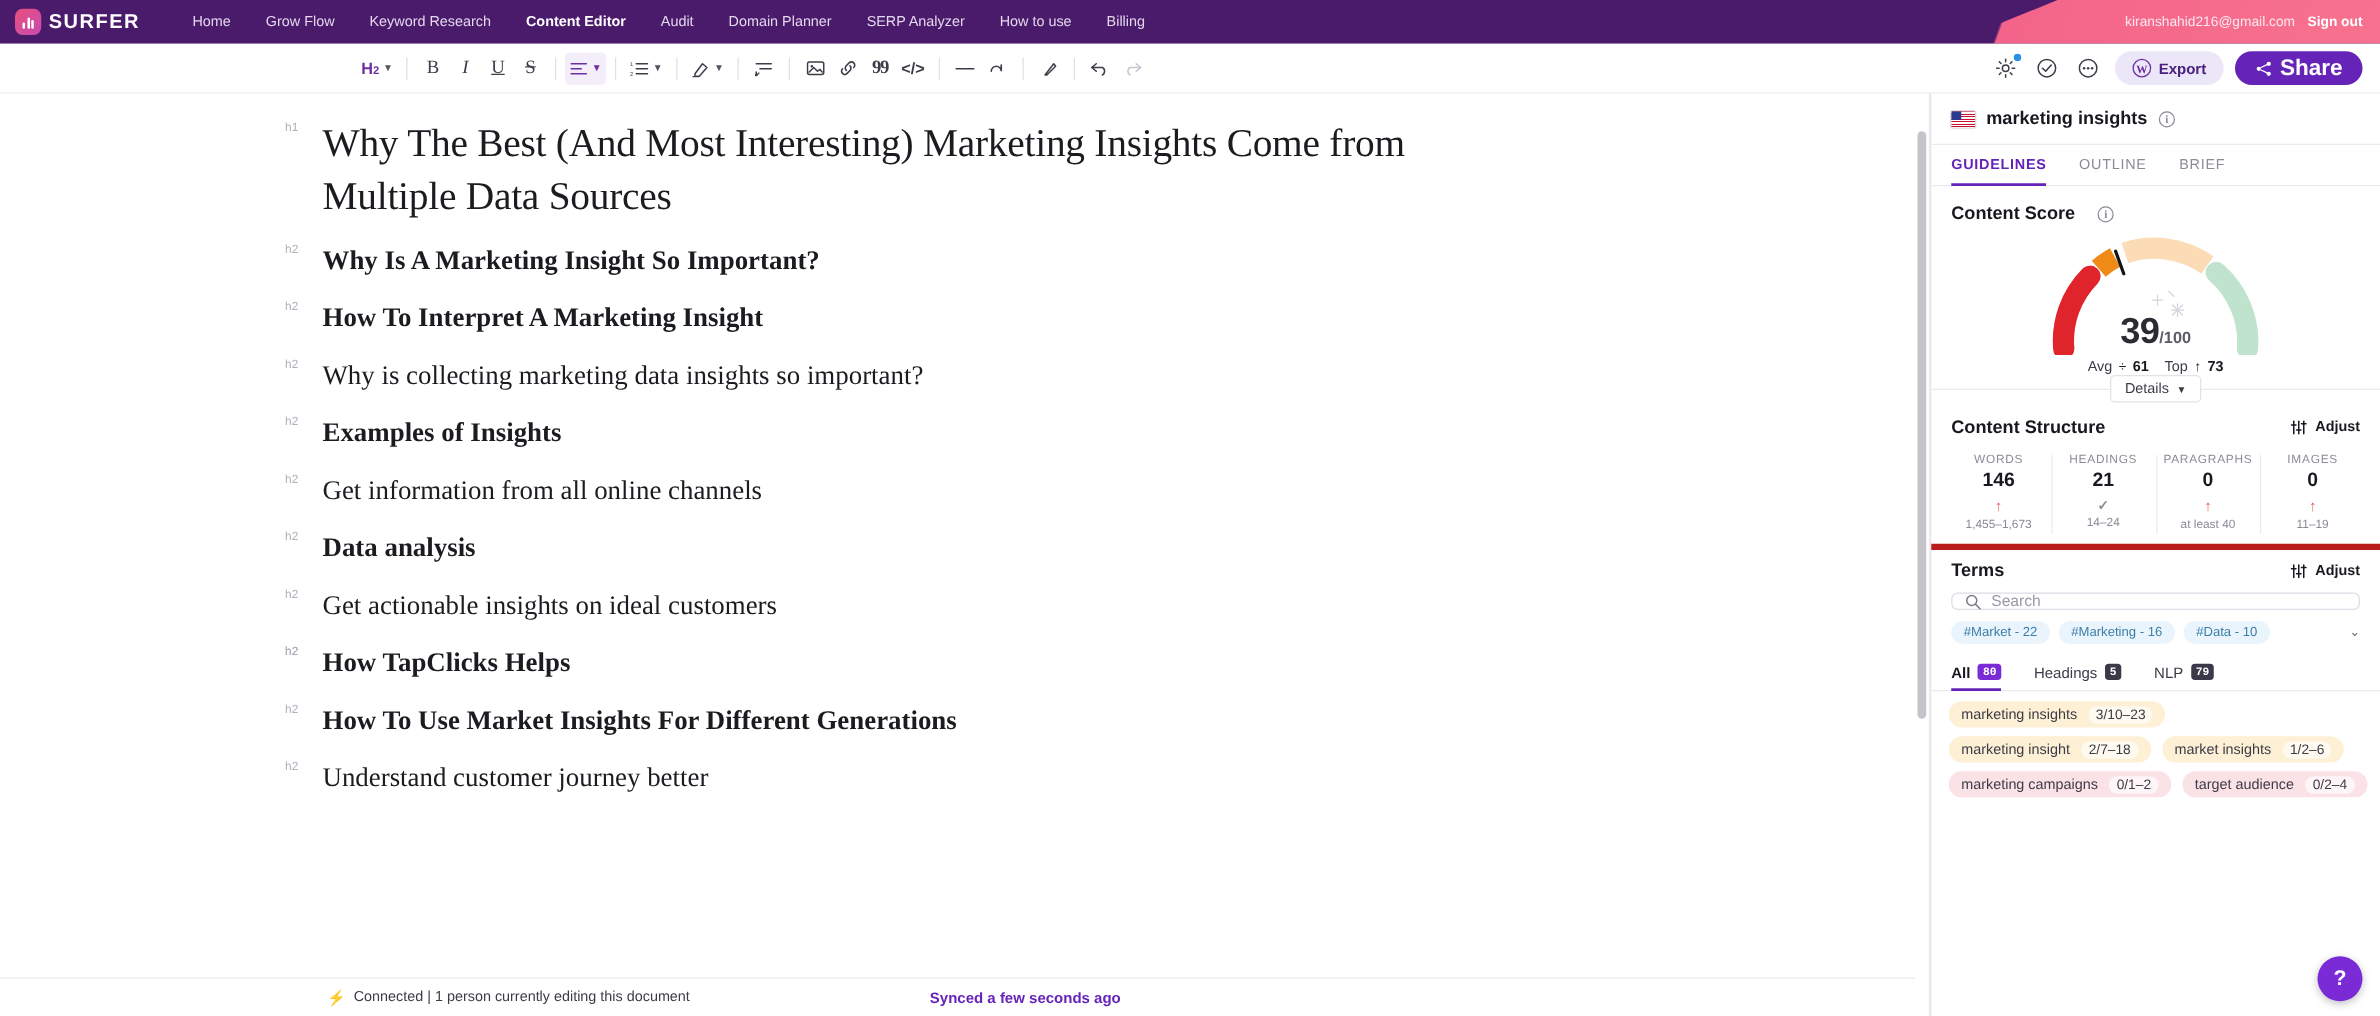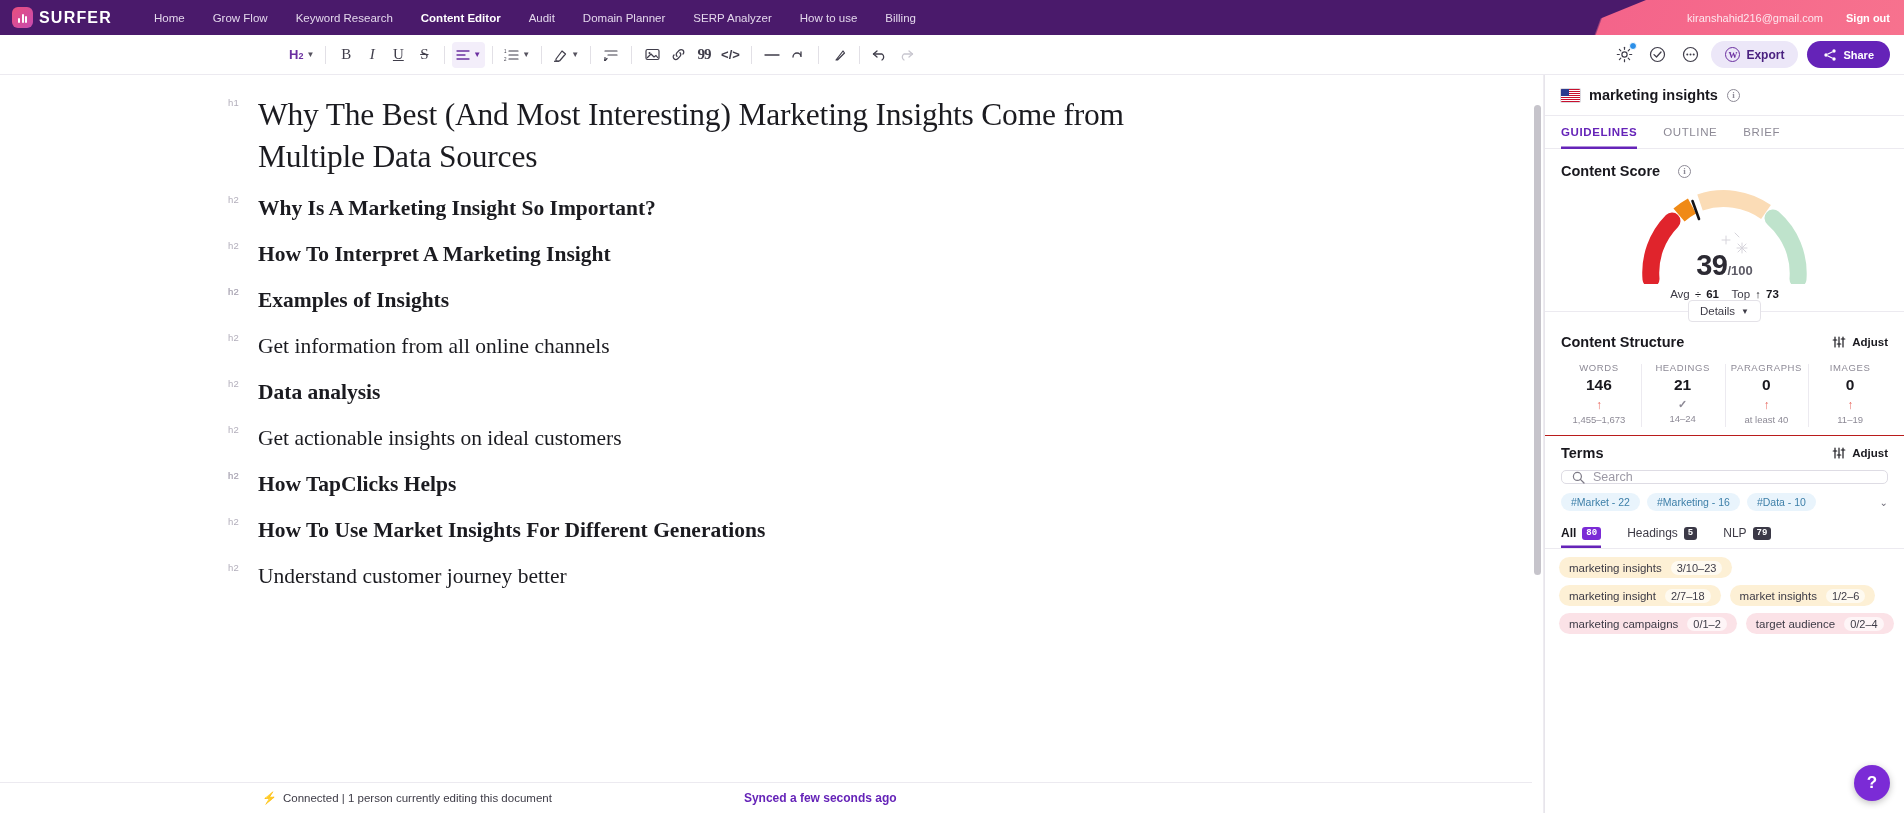--- a/index.html
+++ b/index.html
@@ -29,21 +29,21 @@
   }
   .logo-bars { display: flex; align-items: flex-end; gap: 1.5px; height: 10px; }
   .logo-bars i { display: block; width: 2px; background: #fff; border-radius: 1px; }
   .logo-text { color: #fff; font-size: 16px; font-weight: 700; letter-spacing: 1.2px; }
   .nav-links { display: flex; align-items: center; gap: 0px; margin-left: 28px; position: relative; z-index: 3; }
   .nav-links a {
     color: #e3d7ec; font-size: 11.5px; text-decoration: none; padding: 0 14px;
     white-space: nowrap;
   }
   .nav-links a.active { color: #ffffff; font-weight: 700; }
-  .nav-right { margin-left: auto; margin-right: 14px; display: flex; align-items: center; gap: 23px; position: relative; z-index: 3; text-align: center; }
+  .nav-right { margin-left: auto; margin-right: 14px; display: flex; align-items: center; gap: 10px; position: relative; z-index: 3; text-align: center; }
   .nav-email { color: #fde7ee; font-size: 11px; }
   .nav-signout { color: #ffffff; font-size: 11px; font-weight: 700; }
 
   
   .toolbar {
     height: 40px; flex: 0 0 40px; background: #fff; border-bottom: 1px solid #eceaf0;
     display: flex; align-items: center; position: relative;
   }
   .tb-center { display: flex; align-items: center; margin-left: 285px; gap: 0px; }
   .tb-btn {
@@ -60,21 +60,21 @@
 
   .tb-right { margin-left: auto; display: flex; align-items: center; gap: 9px; padding-right: 14px; }
   .tb-icon-btn { width: 24px; height: 24px; display: flex; align-items: center; justify-content: center; position: relative; cursor: pointer; }
   .notif-dot { position: absolute; top: -1px; right: -1px; width: 8px; height: 8px; border-radius: 50%; background: #2b8fe8; border: 1.5px solid #fff; }
   .btn-export {
     display: flex; align-items: center; gap: 6px; height: 27px; padding: 0 14px;
     background: #ece7f8; color: #4a2180; border-radius: 14px; font-size: 12px; font-weight: 600; cursor: pointer;
   }
   .btn-share {
     display: flex; align-items: center; gap: 6px; height: 27px; padding: 0 16px;
-    background: #6523b8; color: #fff; border-radius: 14px; font-size: 11px; font-weight: 600; cursor: pointer;
+    background: #6523b8; color: #fff; border-radius: 14px; font-size: 18px; font-weight: 600; cursor: pointer;
   }
   .wp-mark { width: 15px; height: 15px; border-radius: 50%; border: 1.4px solid #6b2fa0; display:flex; align-items:center; justify-content:center; font-size:9px; font-weight:700; color:#6b2fa0; font-family:"Liberation Serif", serif; }
 
   
   .body { flex: 1; display: flex; min-height: 0; position: relative; }
 
   
   .editor-wrap { flex: 1; position: relative; overflow: hidden; background: #fff; display: flex; flex-direction: column; }
   .editor { flex: 1; padding: 14px 0 0 0; overflow: hidden; position: relative; }
   .doc-row { display: flex; align-items: flex-start; padding: 0 18px 0 228px; position: relative; }
@@ -144,33 +144,33 @@
 
   .stats { display: flex; padding: 10px 12px 0 12px; }
   .stat { flex: 1; text-align: center; position: relative; padding: 2px 0 8px 0; }
   .stat + .stat::before { content: ""; position: absolute; left: 0; top: 4px; bottom: 6px; width: 1px; background: #eceaf0; }
   .stat .lbl { font-size: 9.5px; letter-spacing: .6px; color: #8d8a96; }
   .stat .val { font-size: 15.5px; font-weight: 700; color: #19181e; margin-top: 3px; display: flex; align-items: center; justify-content: center; gap: 4px; flex-direction: column; }
   .stat .val .up { color: #e8685f; font-size: 12px; font-weight: 400; }
   .stat .val .ok { color: #8d8a96; font-size: 11px; }
   .stat .rng { font-size: 9.5px; color: #8d8a96; margin-top: 2px; }
 
-  .terms-head { display: flex; align-items: center; padding: 9px 16px 0 16px; border-top: 1px solid #b91c1c; margin-top: 2px; }
+  .terms-head { display: flex; align-items: center; padding: 9px 16px 0 16px; border-top: 5px solid #b91c1c; margin-top: 2px; }
 
   .search-box {
     margin: 9px 16px 0 16px; height: 14px; border: 1px solid #dedce4; border-radius: 5px;
     display: flex; align-items: center; gap: 8px; padding: 0 10px;
   }
   .search-ph { font-size: 12.5px; color: #9c99a5; }
 
   .tagrow { display: flex; align-items: center; gap: 7px; padding: 9px 16px 0 16px; }
   .tag { background: #e9f4fc; color: #3d7fa8; font-size: 10.5px; border-radius: 11px; padding: 3px 10px; white-space: nowrap; cursor: pointer; }
   .tag-chev { margin-left: auto; color: #6d6a77; font-size: 10px; cursor: pointer; }
 
-  .subtabs { display: flex; align-items: flex-end; gap: 26px; padding: 0 16px; margin-top: 8px; border-bottom: 1px solid #eceaf0; height: 30px; }
+  .subtabs { display: flex; align-items: center; gap: 26px; padding: 0 16px; margin-top: 8px; border-bottom: 1px solid #eceaf0; height: 30px; }
   .subtab { display: flex; align-items: center; gap: 6px; font-size: 12px; color: #3d3b46; height: 30px; cursor: pointer; }
   .subtab.active { color: #19181e; font-weight: 600; box-shadow: inset 0 -2.5px 0 #6523b8; }
   .badge { font-size: 9px; font-weight: 700; color: #fff; background: #3b3947; border-radius: 3px; padding: 1.5px 4px; font-family: Liberation Mono, monospace; }
   .badge.purple { background: #7b2bd6; }
 
   .termlist { padding: 8px 14px 0 14px; display: flex; flex-direction: column; gap: 7px; overflow: hidden; }
   .termrow { display: flex; gap: 9px; flex-wrap: nowrap; }
   .chip { display: flex; align-items: center; gap: 9px; border-radius: 13px; padding: 3.5px 10px; font-size: 11.5px; color: #3d3b46; white-space: nowrap; cursor: pointer; }
   .chip .cnt { background: rgba(255,255,255,.65); border-radius: 9px; padding: 1px 6px; font-size: 11px; color: #3d3b46; }
   .chip.warn { background: #fdf0d5; }
@@ -390,20 +390,21 @@
           <div class="doc-h2">Why Is A Marketing Insight So Important?</div>
         </div>
 
         <div class="doc-row">
           <span class="doc-tag">h2</span>
           <div class="doc-h2">How To Interpret A Marketing Insight</div>
         </div>
 
         <div class="doc-row">
           <span class="doc-tag">h2</span>
+          <div class="doc-h2 lt">Why is collecting marketing data insights so important?</div>
         </div>
 
         <div class="doc-row">
           <span class="doc-tag">h2</span>
           <div class="doc-h2">Examples of Insights</div>
         </div>
 
         <div class="doc-row">
           <span class="doc-tag">h2</span>
           <div class="doc-h2 lt">Get information from all online channels</div>

